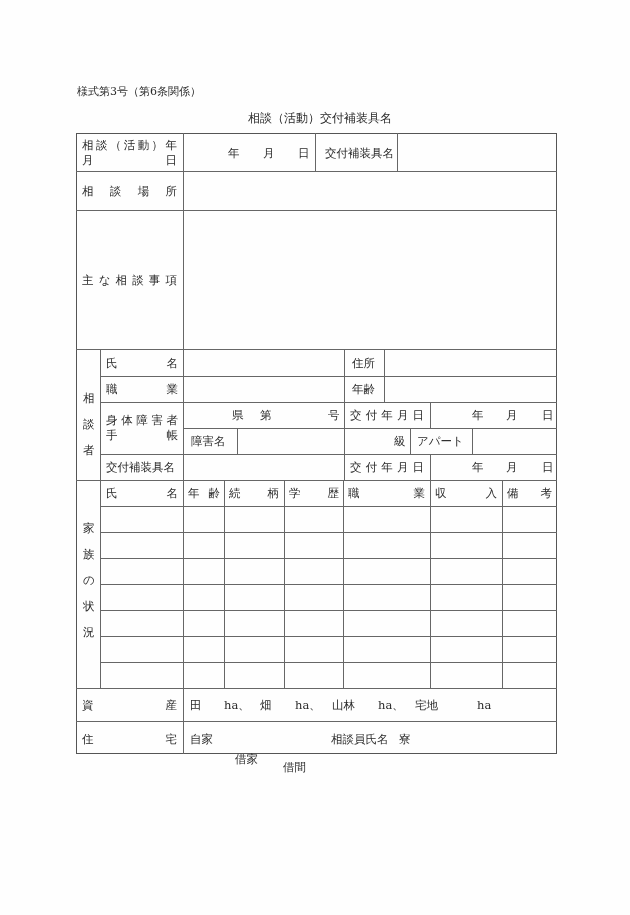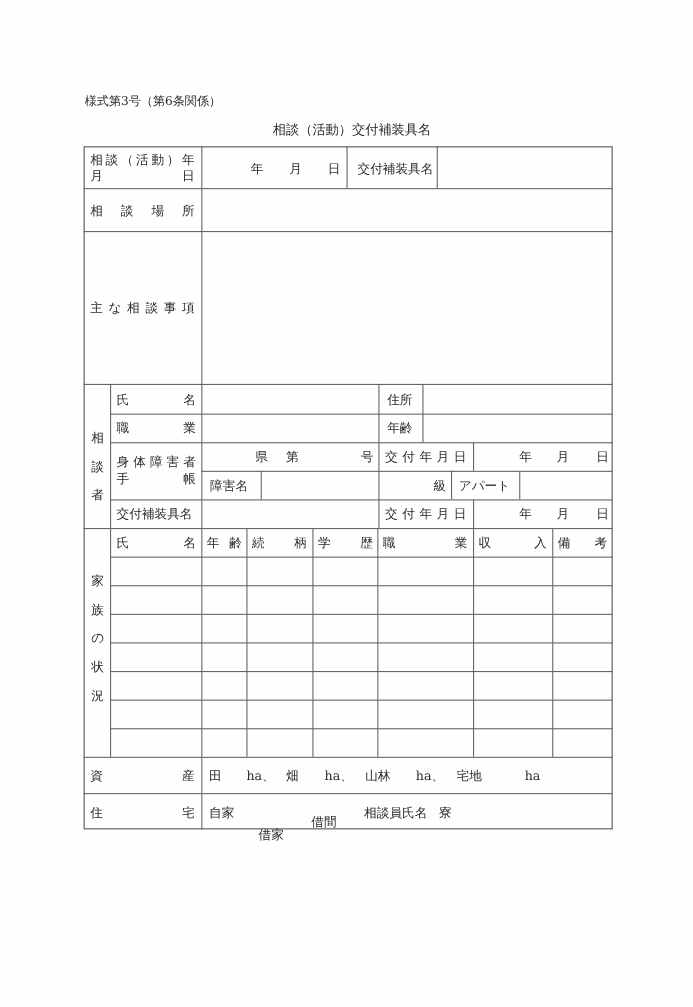--- a/index.html
+++ b/index.html
@@ -215,15 +215,15 @@
 <span class="t" style="left:378px;top:698px">ha、</span>
 <span class="t" style="left:415px;top:698px">宅地</span>
 <span class="t" style="left:477px;top:698px">ha</span>
 
 <div class="t just" style="left:82px;top:732px;width:95px">
     <span>住</span>
     <span>宅</span>
   </div>
 <span class="t" style="left:190px;top:732px">自家</span>
 <span class="t" style="left:235px;top:752px">借家</span>
-<span class="t" style="left:283px;top:740px">借間</span>
+<span class="t" style="left:283px;top:760px">借間</span>
 <span class="t" style="left:331px;top:732px">相談員氏名</span>
 <span class="t" style="left:399px;top:732px">寮</span>
 
 </body></html>

